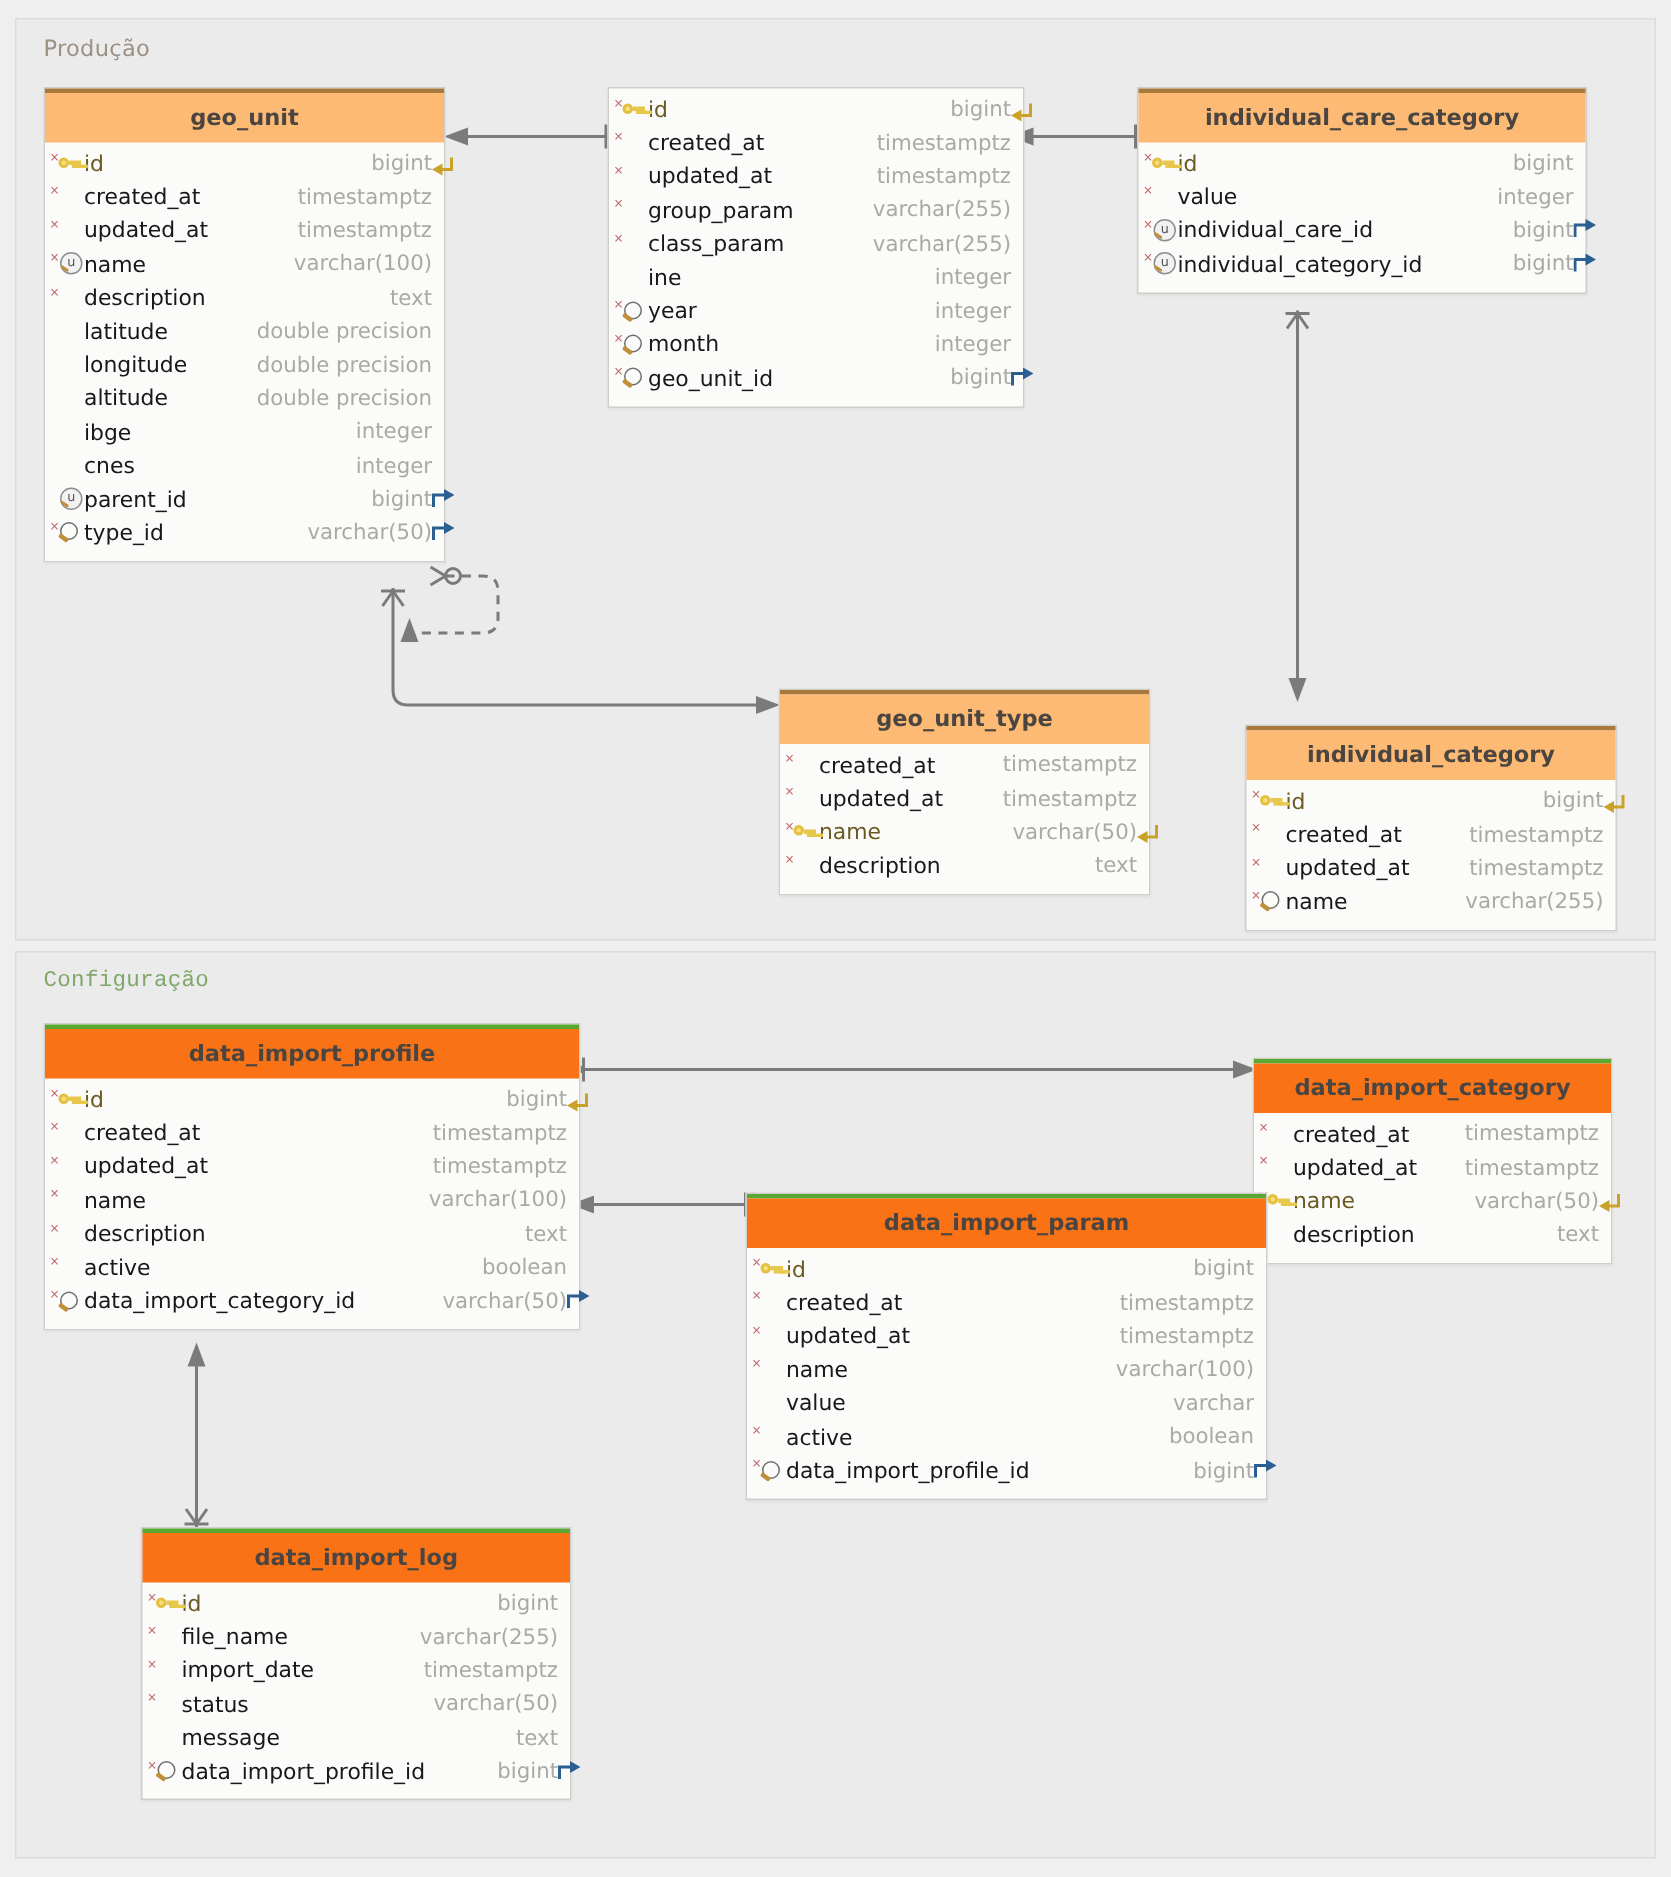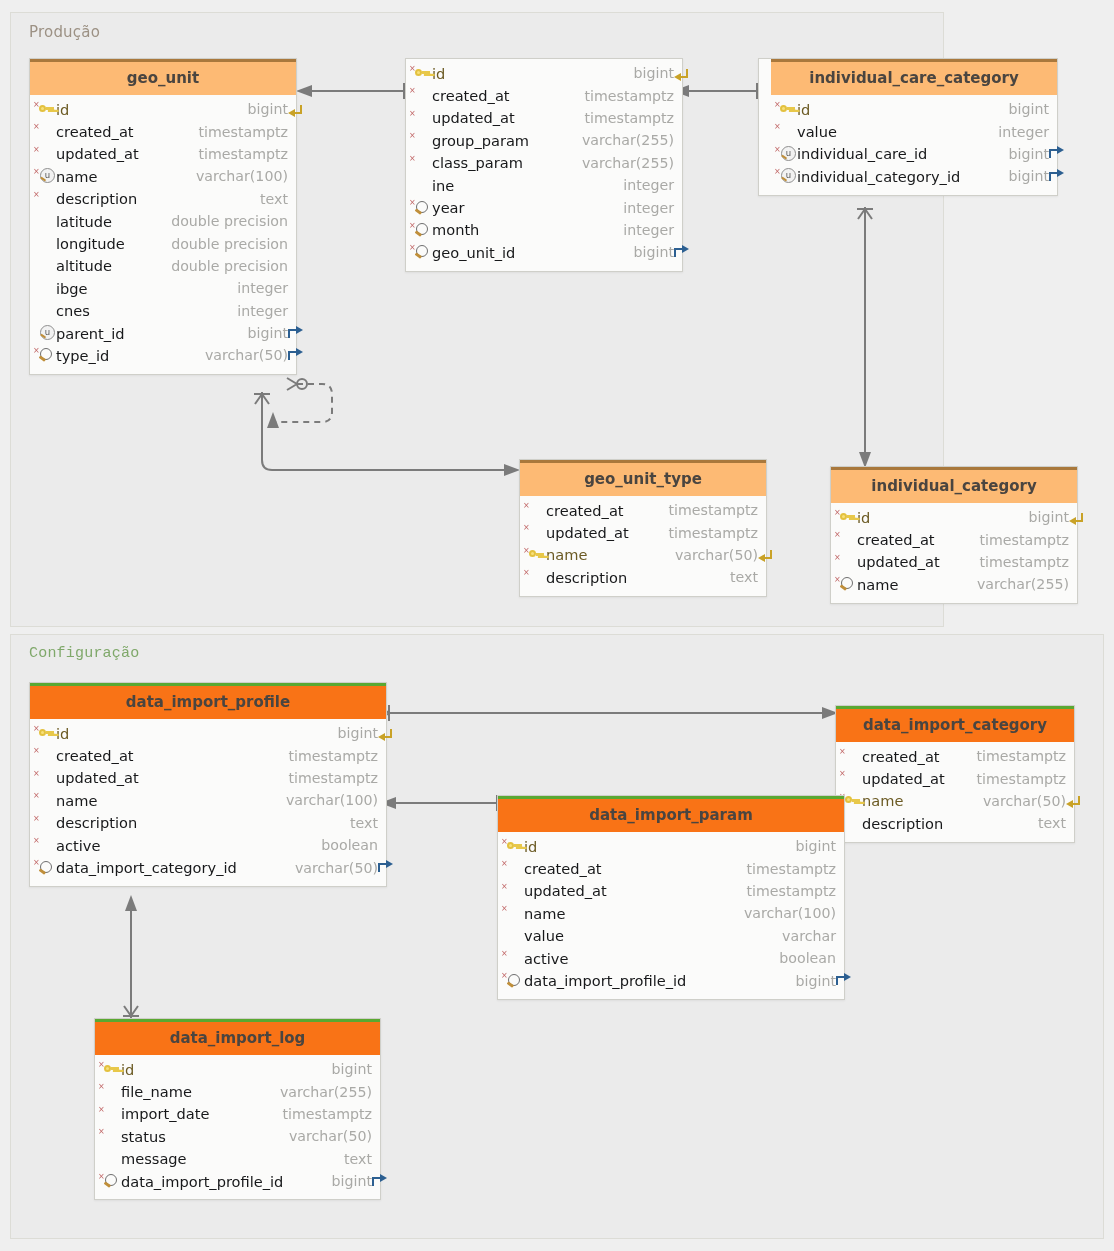--- a/index.html
+++ b/index.html
@@ -55,21 +55,21 @@
   .conn{position:absolute;overflow:visible;pointer-events:none;}
   .conn path,.conn line{fill:none;stroke:#7b7b7b;stroke-width:2;}
   .conn .dash{stroke-dasharray:6 5;}
   .conn .head{fill:#7b7b7b;stroke:none;}
 </style>
 </head>
 <body>
 
 <div id="canvas">
 
-  <div class="section sec-prod" style="left:10px;top:12px;width:934px;height:615px;">
+  <div class="section sec-prod" style="left:10px;top:12px;width:1094px;height:615px;">
     <div class="section-title">Produção</div>
   </div>
 
   <div class="section sec-conf" style="left:10px;top:634px;width:1094px;height:605px;">
     <div class="section-title">Configuração</div>
   </div>
 
   <svg class="conn" style="left:0;top:0;width:1114px;height:1251px;">
 
     <line x1="306" y1="91" x2="404" y2="91"></line>
@@ -283,21 +283,21 @@
             <span class="ftype">bigint</span>
             <span class="mk">
               <svg width="15" height="15" viewBox="0 0 15 15">
                 <path d="M1,12 L1,4 L9,4" fill="none" stroke="#2c5f91" stroke-width="2"></path>
                 <polygon points="15,4 8,0 8,8" fill="#2c5f91"></polygon>
               </svg>
             </span>
           </div>
         </div>
       </div>
-      <div class="table" style="left: 758px; top: 58px; width: 300px; padding-left: 12px;">
+      <div class="table" style="left: 758px; top: 58px; width: 300px;">
         <div class="thead">
           <div class="t-title">individual_care_category</div>
         </div>
         <div class="rows">
           <div class="row">
             <span class="nn">×</span>
             <span class="ic">
               <span class="key"></span>
             </span>
             <span class="fname pkname">id</span>
@@ -371,21 +371,21 @@
             </span>
           </div>
           <div class="row">
             <span class="nn">×</span>
             <span class="ic"></span>
             <span class="fname">description</span>
             <span class="ftype">text</span>
           </div>
         </div>
       </div>
-      <div class="table" style="left: 830px; top: 466px; width: 248px;">
+      <div class="table" style="left: 830px; top: 483px; width: 248px;">
         <div class="thead">
           <div class="t-title">individual_category</div>
         </div>
         <div class="rows">
           <div class="row">
             <span class="nn">×</span>
             <span class="ic">
               <span class="key"></span>
             </span>
             <span class="fname pkname">id</span>

